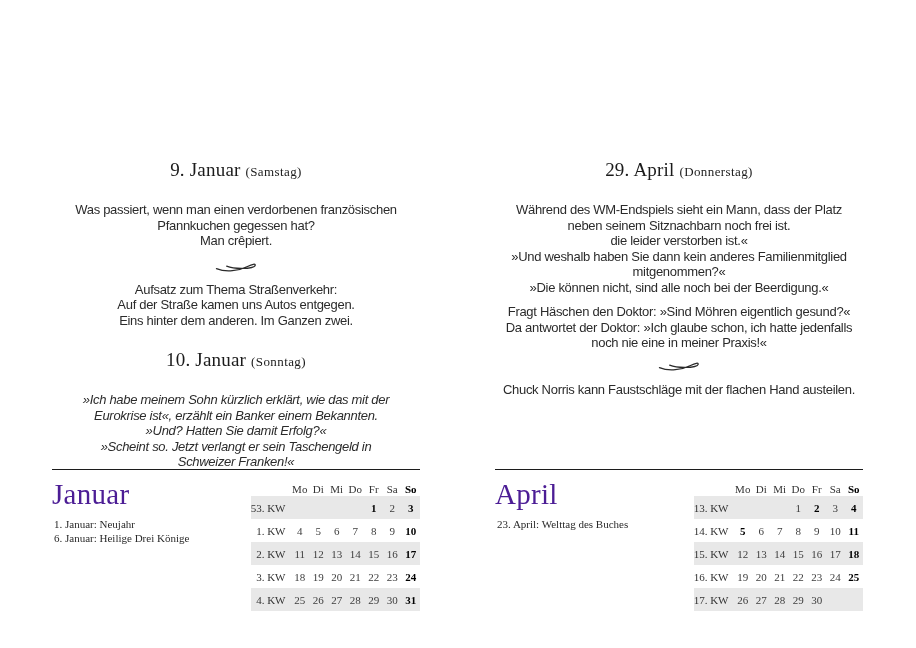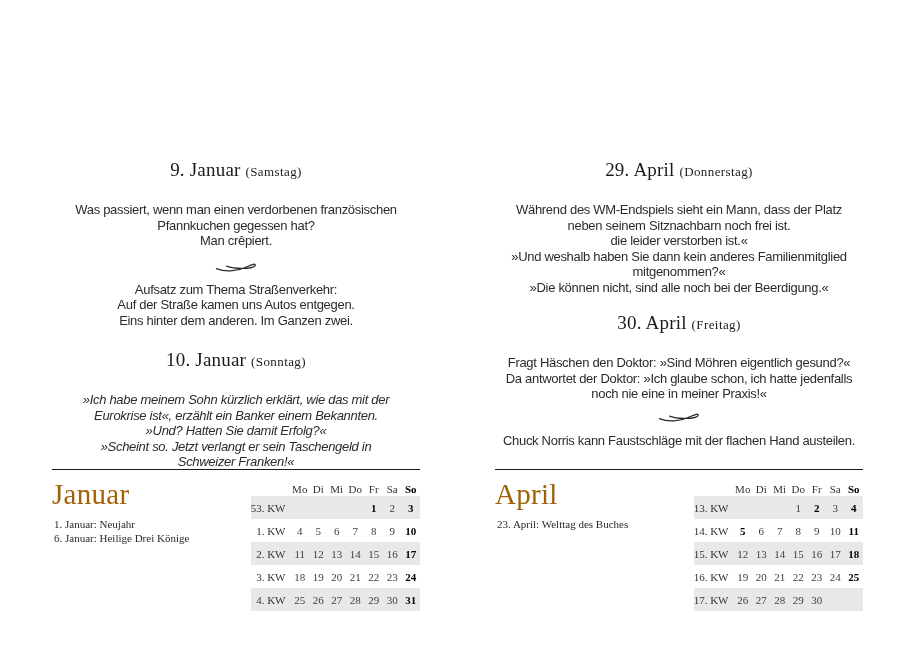--- a/index.html
+++ b/index.html
@@ -36,21 +36,21 @@
   .month-footer{
     position:absolute;top:469px;width:368px;height:110px;
     border-top:1.6px solid #1c1c1c;
   }
   .footer-left{left:52px;}
   .footer-right{left:495px;}
 
   .month-name{
     position:absolute;left:0;top:8px;
     font-family:"Liberation Serif", serif;font-size:29px;line-height:32px;
-    color:#a16207;letter-spacing:.3px;
+    color:#4c1d95;letter-spacing:.3px;
   }
   .notes{
     position:absolute;left:2px;top:48px;text-align:left;
     font-family:"Liberation Serif", serif;font-size:11px;line-height:13.5px;color:#2a2a2a;
   }
 
   .mini-cal{
     position:absolute;right:0;top:12px;
     font-family:"Liberation Serif", serif;font-size:11px;color:#3d3d3d;
   }
@@ -115,24 +115,20 @@
 
     <div class="joke mt11">
       <div class="jl">Während des WM-Endspiels sieht ein Mann, dass der Platz</div>
       <div class="jl">neben seinem Sitznachbarn noch frei ist.</div>
       <div class="jl">die leider verstorben ist.«</div>
       <div class="jl">»Und weshalb haben Sie dann kein anderes Familienmitglied</div>
       <div class="jl">mitgenommen?«</div>
       <div class="jl">»Die können nicht, sind alle noch bei der Beerdigung.«</div>
     </div>
 
-    <h2 class="date-heading mt16">
-      <span class="date">30. April</span>
-      <span class="weekday">(Freitag)</span>
-    </h2>
 
     <div class="joke mt9">
       <div class="jl">Fragt Häschen den Doktor: »Sind Möhren eigentlich gesund?«</div>
       <div class="jl">Da antwortet der Doktor: »Ich glaube schon, ich hatte jedenfalls</div>
       <div class="jl">noch nie eine in meiner Praxis!«</div>
     </div>
 
     <div class="flourish mt6">
       <svg width="44" height="16" viewBox="0 0 48 18" fill="none" xmlns="http://www.w3.org/2000/svg">
         <path d="M2 12 C 13 16.5, 27 14.5, 37 9.5 C 42.5 6.8, 46 6.2, 45.6 8.2 C 45.2 10.2, 38 11.8, 30 11.8 C 23.5 11.8, 17.5 10.8, 13.5 9.2" stroke="#2a2a2a" stroke-width="1.4" stroke-linecap="round"></path>

